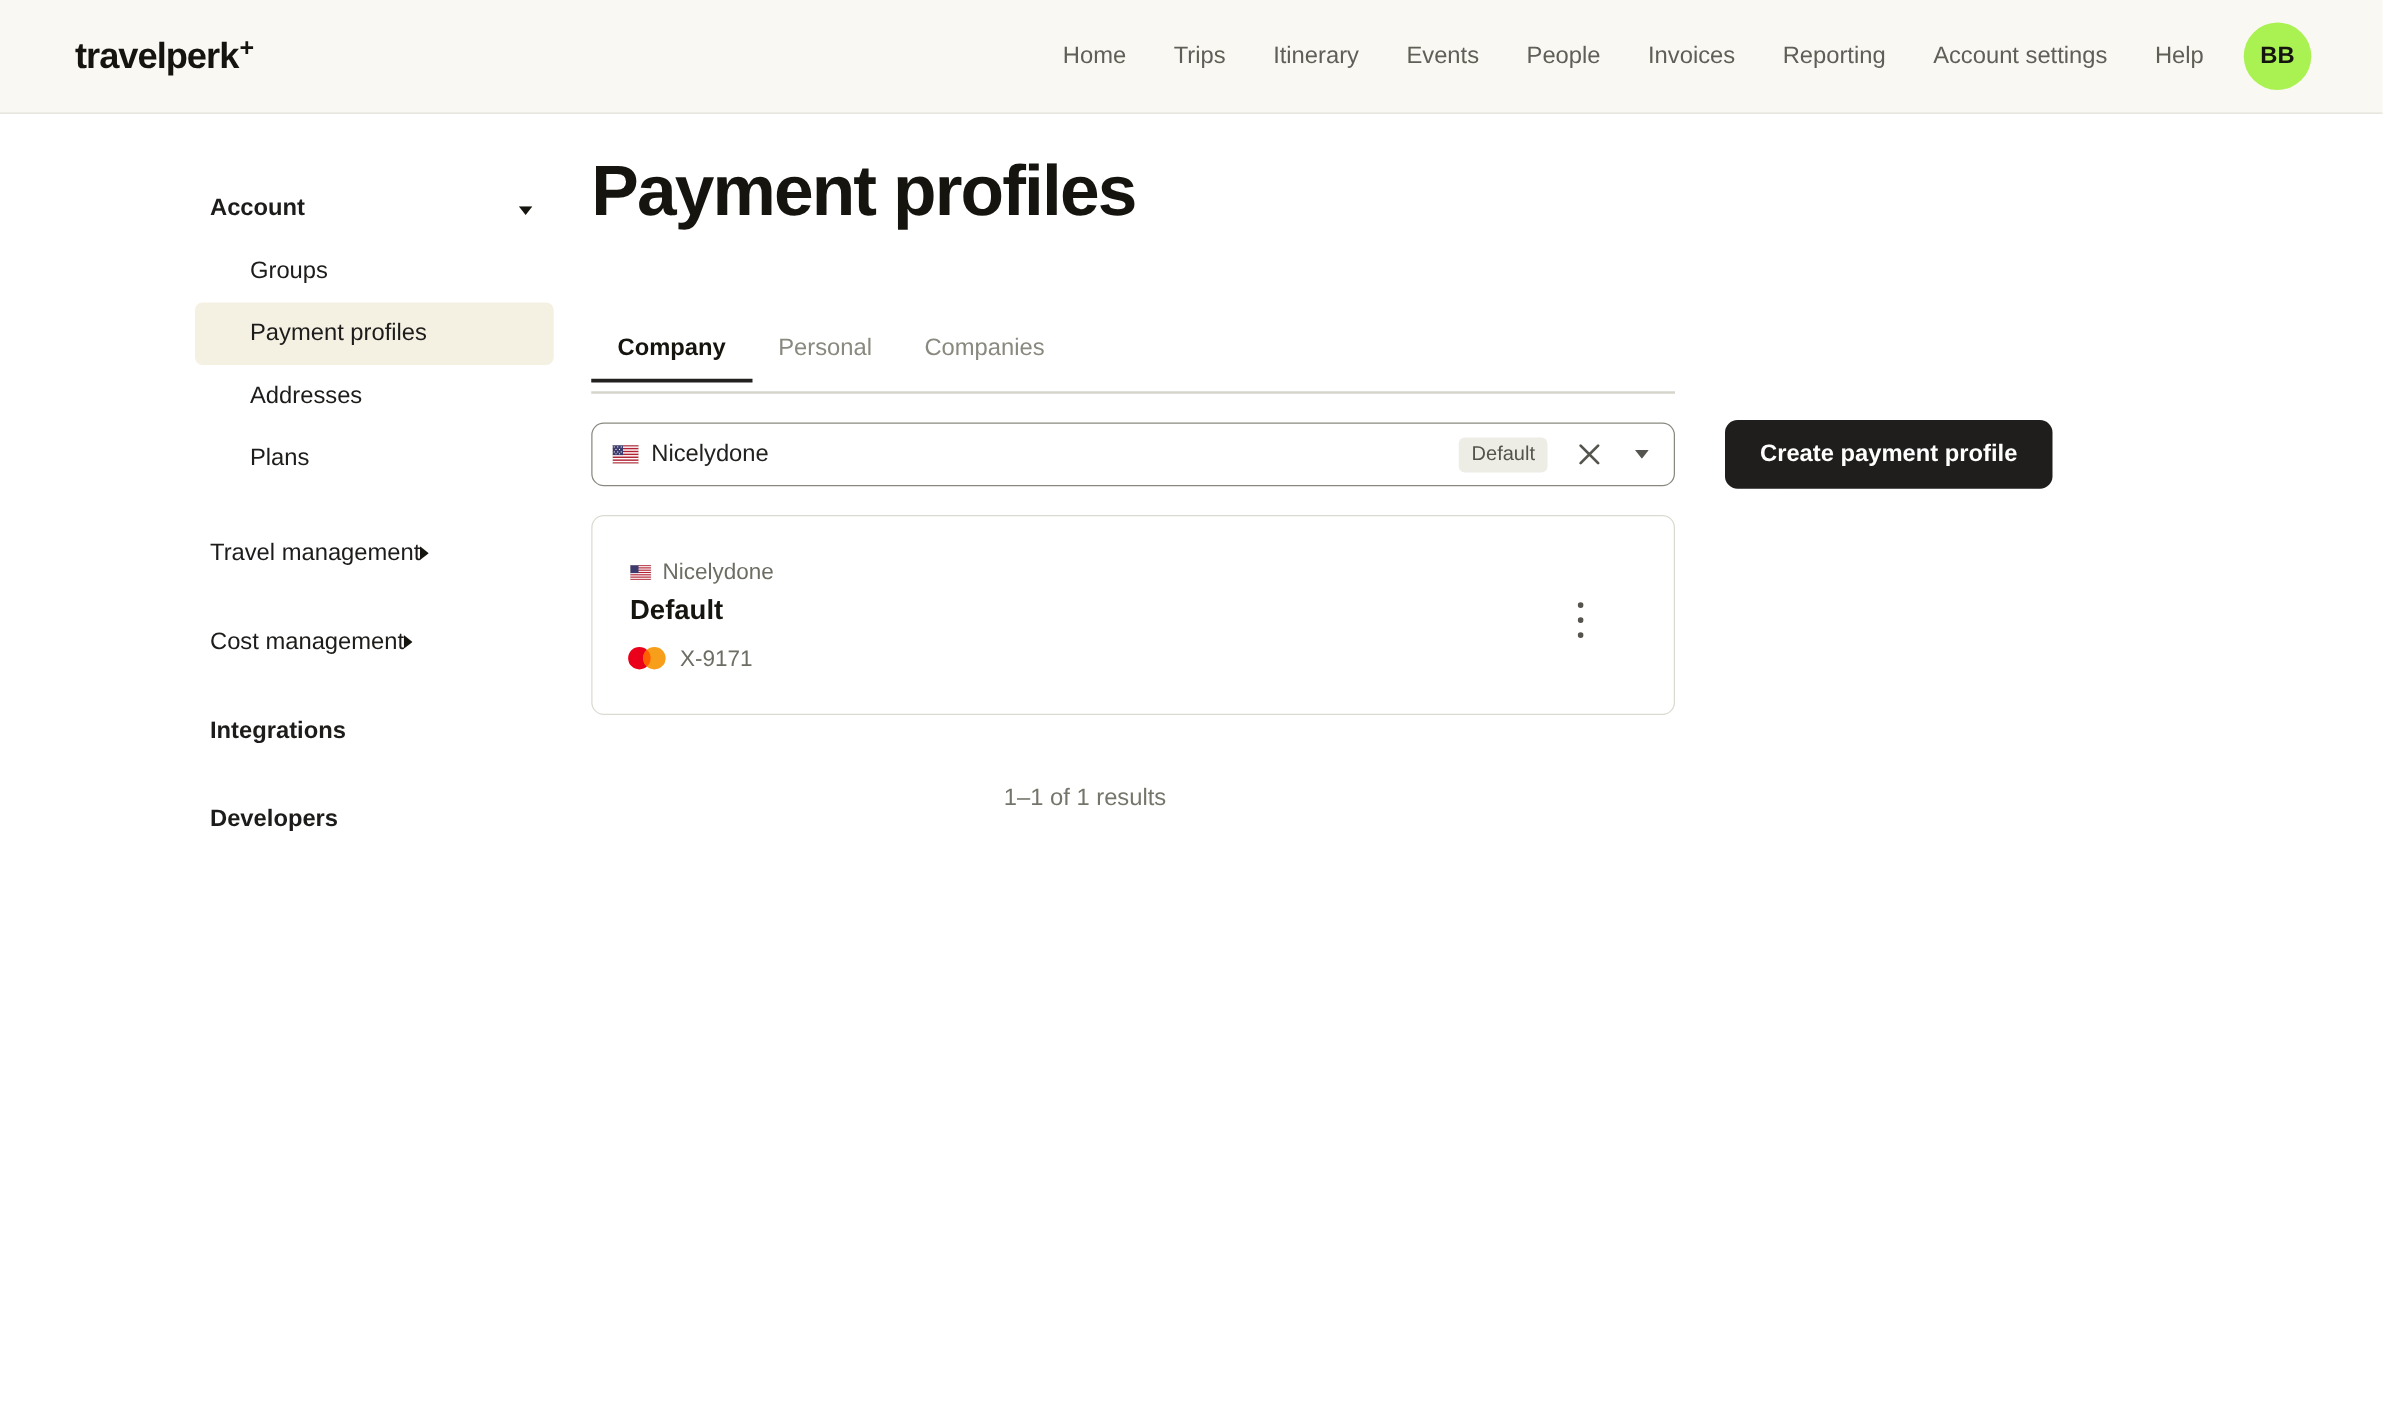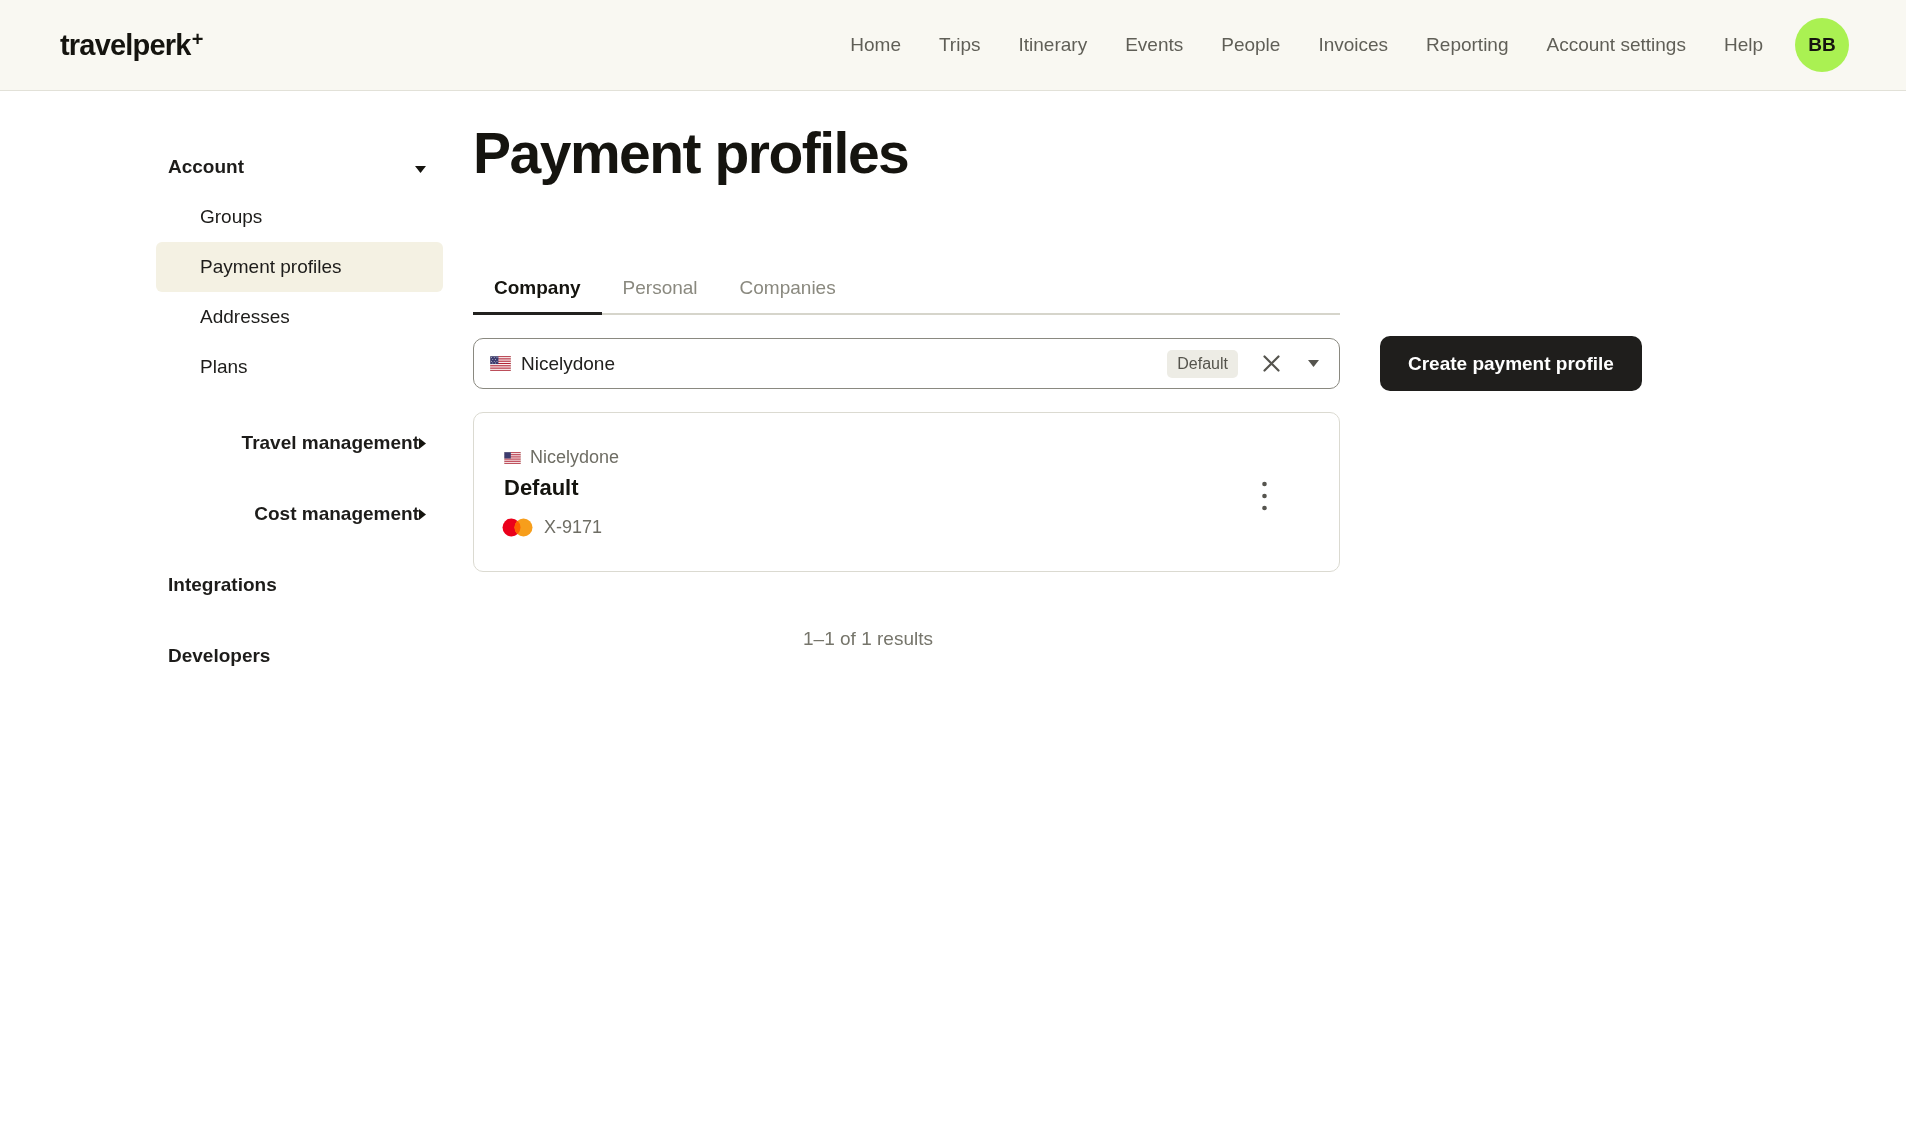--- a/index.html
+++ b/index.html
@@ -41,33 +41,33 @@
   
   .sidebar { position: absolute; left: 156px; top: 142px; width: 287px; }
   .side-row {
     height: 50px; display: flex; align-items: center;
     border-radius: 6px; font-size: 19px; color: #1d1c1a; cursor: pointer;
     box-sizing: border-box;
   }
   .side-header { font-weight: 700; padding: 0 17px 0 12px; justify-content: space-between; }
   .side-sub { padding-left: 44px; }
   .side-sub.active { background: #f4f1e3; }
-  .side-group { font-weight: 700; padding: 0 17px 0 12px; justify-content: flex-end; }
+  .side-group { font-weight: 400; padding: 0 17px 0 12px; justify-content: flex-start; }
   .side-link { font-weight: 700; padding-left: 12px; }
   .mt26 { margin-top: 26px; }
   .mt21 { margin-top: 21px; }
 
   
   .page-title {
     position: absolute; left: 473px; top: 120px; margin: 0;
     font-size: 57px; font-weight: 700; letter-spacing: -1.5px; color: #15140f;
   }
   .tabs {
     position: absolute; left: 473px; top: 268px; width: 867px; height: 47px;
-    display: flex; align-items: flex-end;
+    display: flex; align-items: flex-start;
     border-bottom: 2px solid #d6d5cb; box-sizing: border-box;
   }
   .tab {
     padding: 0 21px 14px; font-size: 19px; color: #8a897f; cursor: pointer; white-space: nowrap;
   }
   .tab.active {
     color: #15140f; font-weight: 700;
     border-bottom: 3px solid #22211f; margin-bottom: -2px; padding-bottom: 13px;
   }
 
@@ -105,21 +105,21 @@
     position: absolute; left: 30px; top: 34px;
     display: flex; align-items: center; gap: 9px;
     font-size: 18px; color: #6e6d64;
   }
   .card-name {
     position: absolute; left: 30px; top: 62px;
     font-size: 22px; font-weight: 700; color: #15140f;
   }
   .card-method {
     position: absolute; left: 28px; top: 104px;
-    display: flex; align-items: center; gap: 11px;
+    display: flex; gap: 11px;
     font-size: 18px; color: #6e6d64;
   }
   .kebab {
     position: absolute; right: 66px; top: 66px; cursor: pointer;
     padding: 2px 6px;
   }
 
   .results {
     position: absolute; left: 473px; top: 628px; width: 790px;
     text-align: center; font-size: 19px; color: #76756b;

